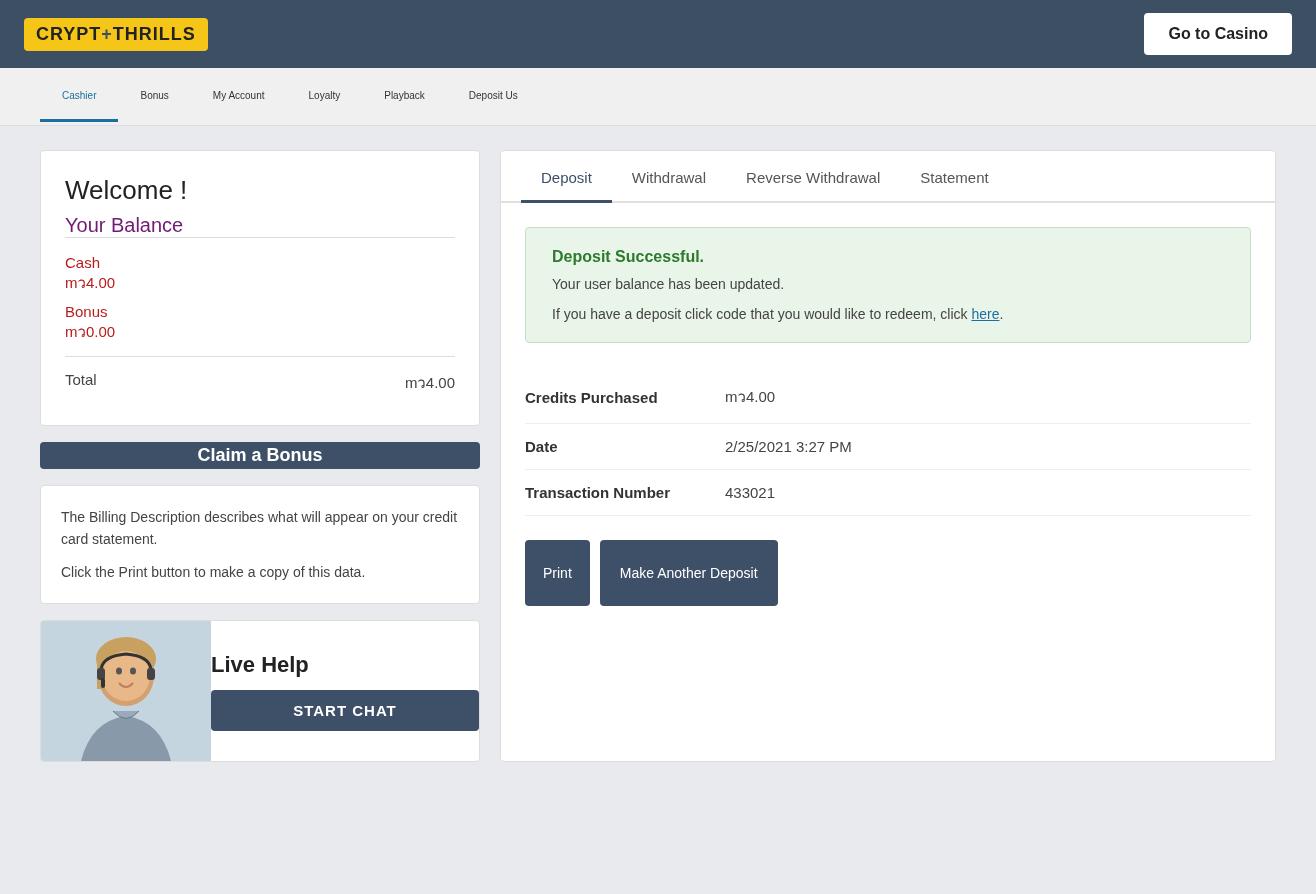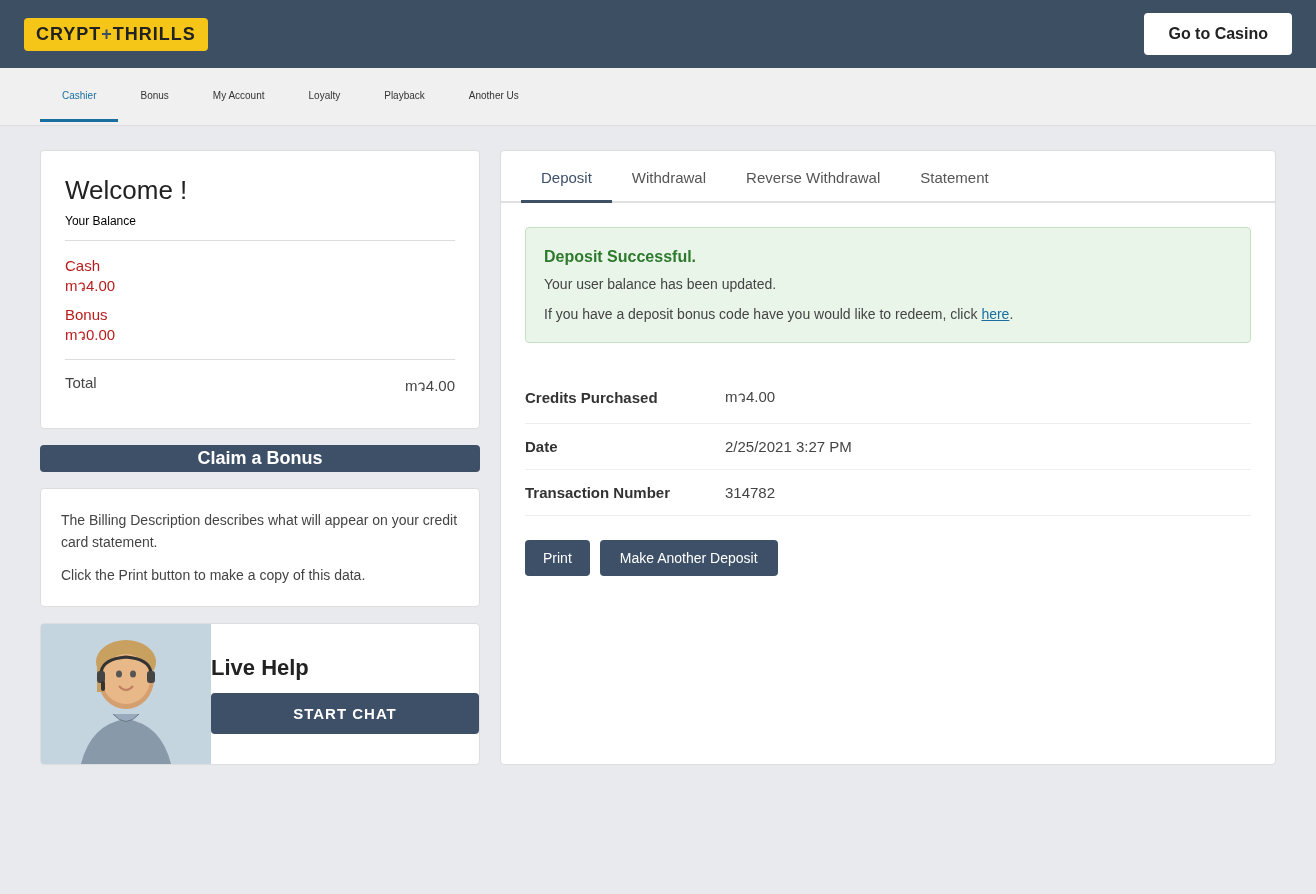--- a/index.html
+++ b/index.html
@@ -85,23 +85,22 @@
       border-radius: 4px;
       padding: 24px;
     }
     .welcome-title {
       font-size: 26px;
       font-weight: normal;
       color: #222;
       margin-bottom: 8px;
     }
     .your-balance {
-      font-size: 12px;
-      color: #000000;
-      margin-bottom: 12px;
+      font-size: 20px;
+      color: #701a75;
     }
     .balance-table {
       width: 100%;
       border-top: 1px solid #ddd;
       padding-top: 12px;
     }
     .balance-row {
       display: flex;
       justify-content: flex-end;
       padding: 4px 0;
@@ -227,21 +226,21 @@
     
     .tab-content {
       padding: 24px;
     }
 
     
     .success-box {
       background: #eaf5ea;
       border: 1px solid #c3e0c3;
       border-radius: 4px;
-      padding: 20px 18px;
+      padding: 20px 26px;
       margin-bottom: 28px;
     }
     .success-title {
       font-size: 16px;
       font-weight: bold;
       color: #2d7a2d;
       margin-bottom: 10px;
     }
     .success-text {
       font-size: 14px;
@@ -281,21 +280,21 @@
     
     .action-buttons {
       display: flex;
       gap: 10px;
     }
     .print-btn {
       background: #3d5068;
       color: white;
       border: none;
       border-radius: 4px;
-      padding: 10px 18px;
+      padding: 25px 18px;
       font-size: 14px;
       cursor: pointer;
     }
     .deposit-btn {
       background: #3d5068;
       color: white;
       border: none;
       border-radius: 4px;
       padding: 10px 20px;
       font-size: 14px;
@@ -311,21 +310,21 @@
   </div>
   <button class="go-to-casino-btn">Go to Casino</button>
 </div>
 
 <nav class="nav-bar">
   <div class="nav-item active">Cashier</div>
   <div class="nav-item">Bonus</div>
   <div class="nav-item">My Account</div>
   <div class="nav-item">Loyalty</div>
   <div class="nav-item">Playback</div>
-  <div class="nav-item">Another Us</div>
+  <div class="nav-item">Deposit Us</div>
 </nav>
 
 <div class="main-content">
 
   <div class="left-panel">
 
     <div class="welcome-box">
       <div class="welcome-title">Welcome !</div>
       <div class="your-balance">Your Balance</div>
       <div class="balance-table">
@@ -396,37 +395,37 @@
       <div class="tab">Reverse Withdrawal</div>
       <div class="tab">Statement</div>
     </div>
 
     <div class="tab-content">
 
       <div class="success-box">
         <div class="success-title">Deposit Successful.</div>
         <div class="success-text">Your user balance has been updated.</div>
         <div class="success-bonus-text">
-          <span>If you have a deposit bonus code have you would like to redeem, click </span><a href="#">here</a><span>.</span>
+          <span>If you have a deposit click code that you would like to redeem, click </span><a href="#">here</a><span>.</span>
         </div>
       </div>
 
       <table class="transaction-table">
         <tbody>
             <tr class="transaction-row">
           <td>Credits Purchased</td>
           <td>mว4.00</td>
         </tr>
         <tr class="transaction-row">
           <td>Date</td>
           <td>2/25/2021 3:27 PM</td>
         </tr>
         <tr class="transaction-row">
           <td>Transaction Number</td>
-          <td>314782</td>
+          <td>433021</td>
         </tr>
       </tbody>
         </table>
 
       <div class="action-buttons">
         <button class="print-btn">Print</button>
         <button class="deposit-btn">Make Another Deposit</button>
       </div>
 
     </div>

